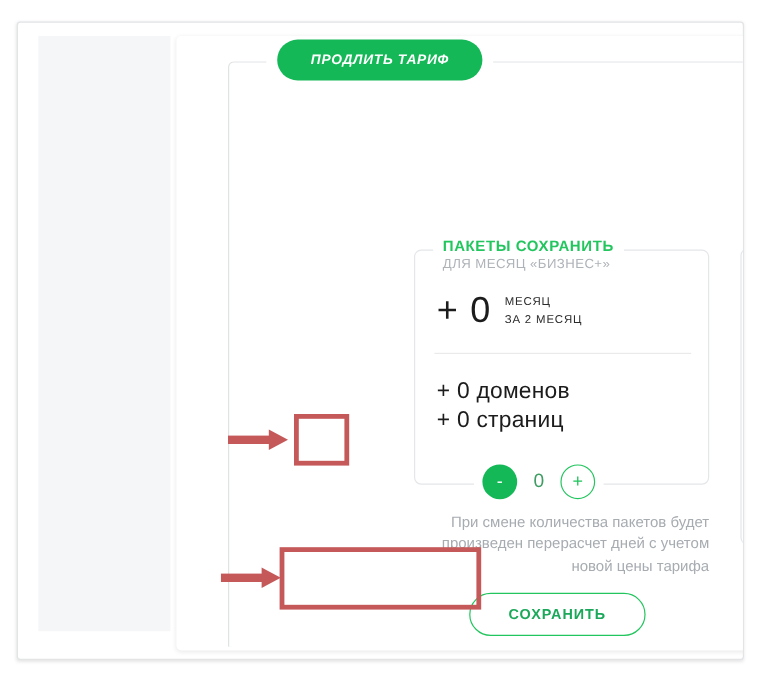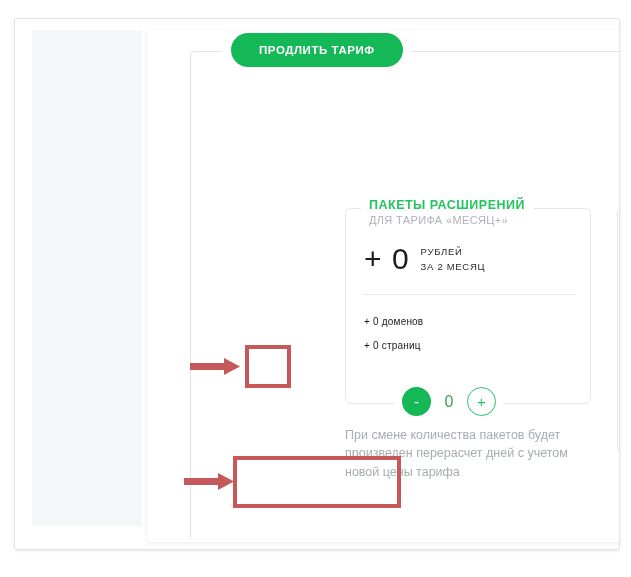--- a/index.html
+++ b/index.html
@@ -75,20 +75,21 @@
     background: #14b857;
     color: #ffffff;
     border: none;
     border-radius: 20px;
     padding: 11px 28px;
     font-size: 11.5px;
     font-weight: bold;
     letter-spacing: 0.55px;
     cursor: pointer;
     white-space: nowrap;
+    font-style: italic;
   }
 
   
   #packages-fieldset {
     position: absolute;
     left: 198px;
     top: 178px;
     width: 246px;
     height: 196px;
     border: 1px solid #e4e6e8;
@@ -161,21 +162,21 @@
     left: 16px;
     top: 85px;
     width: 214px;
     height: 1px;
     background: #e8eaec;
   }
 
   .quota-line {
     position: absolute;
     left: 18px;
-    font-size: 10px;
+    font-size: 19px;
     color: #1c1c1c;
     letter-spacing: 0.2px;
   }
 
   #quota-domains { top: 107px; }
   #quota-pages   { top: 131px; text-align: center; }
 
   
   #stepper {
     position: absolute;
@@ -218,21 +219,21 @@
     min-width: 10px;
     text-align: center;
   }
 
   
   #helper-text {
     position: absolute;
     left: 198px;
     top: 396px;
     width: 246px;
-    text-align: left;
+    text-align: right;
     font-size: 12.5px;
     line-height: 1.46;
     color: #a7acb1;
   }
 
   
   #save-button {
     position: absolute;
     left: 244px;
     top: 464px;
@@ -287,50 +288,51 @@
 
     <div id="renew-fieldset">
       <div id="renew-legend">
         <button class="btn-pill-solid">ПРОДЛИТЬ ТАРИФ</button>
       </div>
     </div>
 
     <div id="packages-fieldset">
 
       <div class="fs-legend" id="packages-legend">
-        <span class="legend-title">ПАКЕТЫ РАСШИРЕНИЙ</span>
-        <span class="legend-sub">ДЛЯ ТАРИФА «МЕСЯЦ+»</span>
+        <span class="legend-title">ПАКЕТЫ СОХРАНИТЬ</span>
+        <span class="legend-sub">ДЛЯ МЕСЯЦ «БИЗНЕС+»</span>
       </div>
 
       <div id="price-row">
         <span id="price-amount">
           <span>+</span>
           <span>0</span>
         </span>
         <span id="price-units">
-          <span class="unit-line">РУБЛЕЙ</span>
+          <span class="unit-line">МЕСЯЦ</span>
           <span id="unit-divider"></span>
           <span class="unit-line">ЗА 2 МЕСЯЦ</span>
         </span>
       </div>
 
       <div id="card-divider"></div>
 
       <div class="quota-line" id="quota-domains">+ 0 доменов</div>
       <div class="quota-line" id="quota-pages">+ 0 страниц</div>
 
       <div id="stepper">
         <button id="decrement-button">-</button>
         <span id="package-count">0</span>
         <button id="increment-button">+</button>
       </div>
     </div>
 
     <div id="helper-text">При смене количества пакетов будет произведен перерасчет дней с учетом новой цены тарифа</div>
 
+    <button id="save-button">СОХРАНИТЬ</button>
 
     <div id="sms-fieldset">
       
       
     </div>
 
   </div>
 </div>
 
 <div class="anno-box" id="anno-box-stepper"></div>

